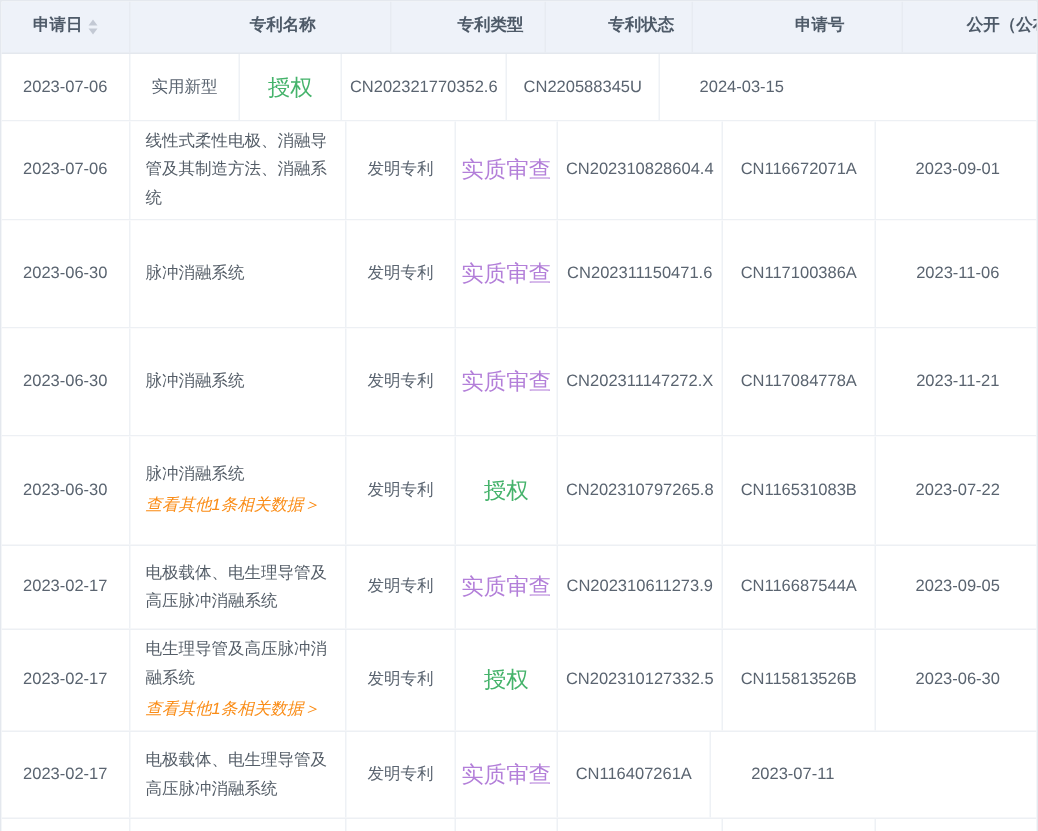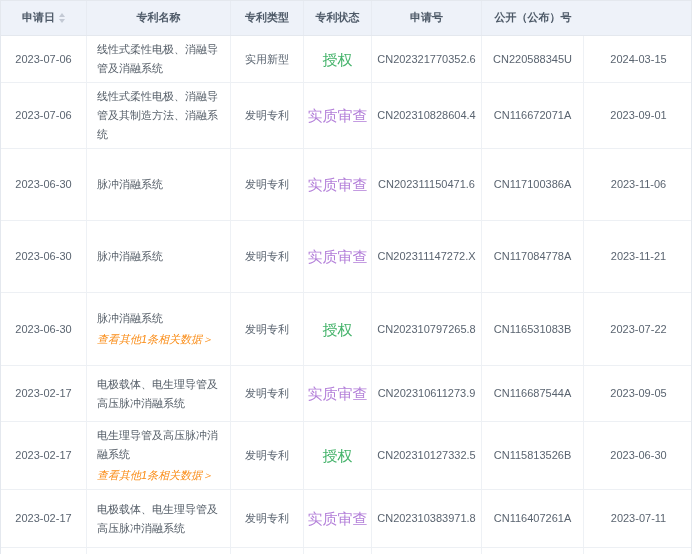--- a/index.html
+++ b/index.html
@@ -17,20 +17,21 @@
     flex-direction: column;
     overflow: hidden;
     background: #fff;
   }
   .thead {
     display: flex;
     background: #eef2f9;
     height: 35px;
     flex: 0 0 35px;
     border-bottom: 1px solid #e4e8ee;
+    gap: 30px;
   }
   .th {
     display: flex;
     align-items: center;
     justify-content: center;
     font-size: 11px;
     color: #4e5a68;
     font-weight: bold;
     border-right: 1px solid #e7ebf2;
     text-align: center;
@@ -128,24 +129,20 @@
     <div class="th c5">
       <span>公开（公布）号</span>
     </div>
   </div>
 
   <div class="tbody">
   <div class="tr" style="min-height: 45px;">
     <div class="td c0">
       <span>2023-07-06</span>
     </div>
-    <div class="td c1">
-      <span class="patent-name">线性式柔性电极、消融导管及消融系统</span>
-
-    </div>
     <div class="td c2">
       <span>实用新型</span>
     </div>
     <div class="td c3">
       <span class="status-text" style="color: rgb(69, 179, 107);">授权</span>
     </div>
     <div class="td c4">
       <span>CN202321770352.6</span>
     </div>
     <div class="td c5">
@@ -313,23 +310,20 @@
     <div class="td c1">
       <span class="patent-name">电极载体、电生理导管及高压脉冲消融系统</span>
 
     </div>
     <div class="td c2">
       <span>发明专利</span>
     </div>
     <div class="td c3">
       <span class="status-text" style="color: rgb(179, 127, 217);">实质审查</span>
     </div>
-    <div class="td c4">
-      <span>CN202310383971.8</span>
-    </div>
     <div class="td c5">
       <span>CN116407261A</span>
     </div>
     <div class="td c6">
       <span>2023-07-11</span>
     </div>
   </div>
 
   <div class="tr" style="min-height: 46px;">
     <div class="td c0">

